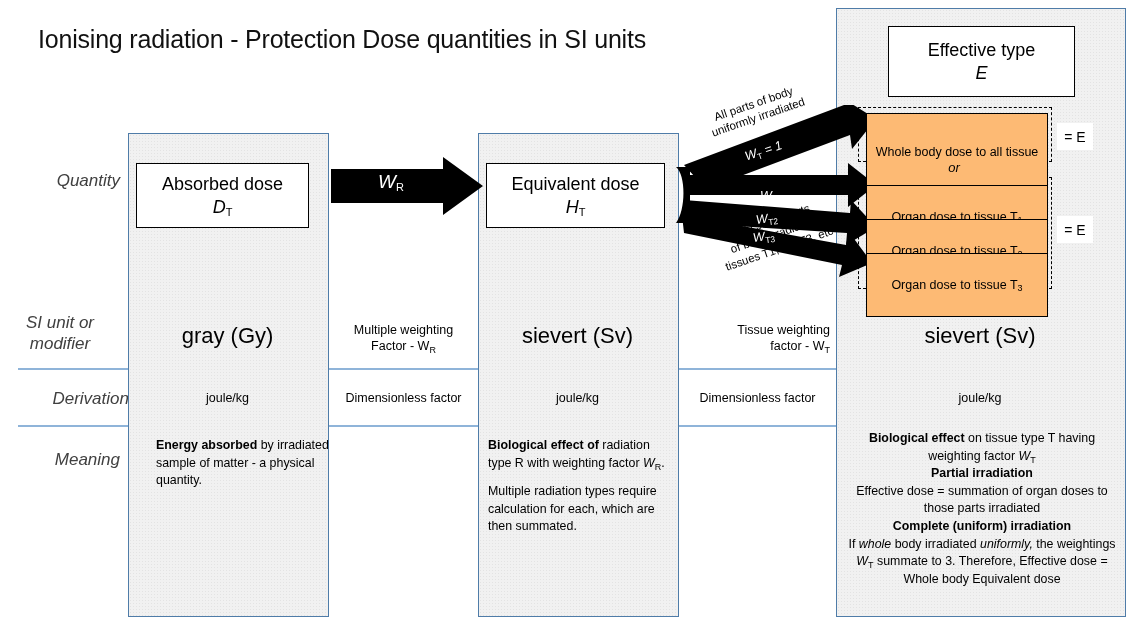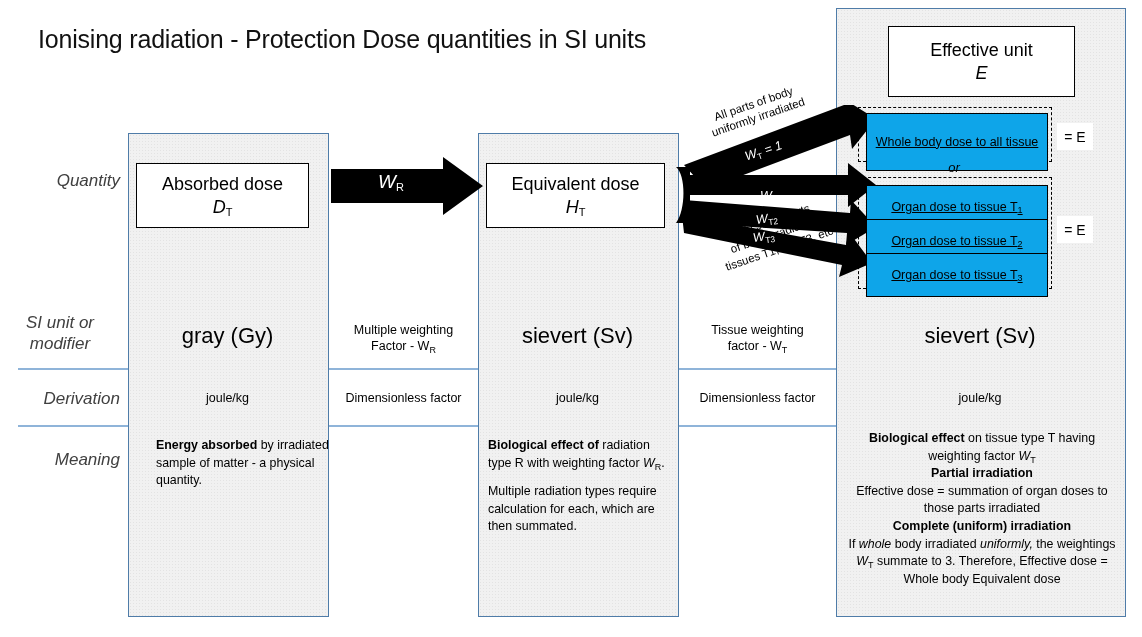--- a/index.html
+++ b/index.html
@@ -18,21 +18,21 @@
   #div-1{top:368px;}
   #div-2{top:425px;}
 
   
   .rowlabel{
     position:absolute;font-style:italic;font-size:17px;color:#404040;
     text-align:right;line-height:1.25;
   }
   #lbl-quantity{left:0px;top:170px;width:120px;}
   #lbl-siunit{left:0px;top:312px;width:120px;text-align:center;}
-  #lbl-derivation{left:0px;top:388px;width:120px;}
+  #lbl-derivation{left:9px;top:388px;width:120px;}
   #lbl-meaning{left:0px;top:449px;width:120px;}
 
   
   .panel{position:absolute;background:#eeeeee;border:1px solid #4f7ca8;
          background-image:radial-gradient(#e3e3e3 1px, #f1f1f1 1px);
          background-size:3px 3px;}
   #panel-left{left:128px;top:133px;width:199px;height:482px;}
   #panel-mid{left:478px;top:133px;width:199px;height:482px;}
   #panel-right{left:836px;top:8px;width:288px;height:607px;}
 
@@ -44,23 +44,23 @@
   #box-equivalent{left:486px;top:163px;width:177px;height:63px;}
   #box-effective{left:888px;top:26px;width:185px;height:69px;}
   .qbox .sym{font-style:italic;font-size:18px;}
   .qbox .sym sub{font-style:normal;font-size:11px;vertical-align:baseline;position:relative;top:3px;}
 
   
   .dashgroup{position:absolute;border:1.6px dashed #000;}
   #dash-whole{left:858px;top:107px;width:192px;height:53px;}
   #dash-organs{left:858px;top:177px;width:192px;height:110px;}
 
-  .dbox{position:absolute;background:#0ea5e9;border:1.4px solid #000;
+  .dbox{position:absolute;background:#fdba74;border:1.4px solid #000;
         display:flex;align-items:center;justify-content:center;
-        font-size:12.5px;text-align:center;line-height:1.2;padding:8px 3px;text-decoration:underline;}
+        font-size:12.5px;text-align:center;line-height:1.2;padding:18px 3px;}
   #box-whole{left:866px;top:113px;width:174px;height:40px;}
   #box-t1{left:866px;top:185px;width:174px;height:26px;}
   #box-t2{left:866px;top:219px;width:174px;height:26px;}
   #box-t3{left:866px;top:253px;width:174px;height:26px;}
   .dbox sub{font-size:9px;vertical-align:baseline;position:relative;top:3px;}
 
   #or-label{position:absolute;left:858px;top:160px;width:192px;
             text-align:center;font-style:italic;font-size:13px;}
 
   
@@ -94,21 +94,21 @@
   
   .cell{position:absolute;text-align:center;line-height:1.3;}
   .si-big{font-size:22px;}
   .si-small{font-size:12.5px;}
   .si-small i{font-style:italic;}
   .si-small sub{font-size:9px;vertical-align:baseline;position:relative;top:3px;}
 
   #si-gray{left:128px;top:322px;width:199px;}
   #si-rwf{left:335px;top:322px;width:137px;}
   #si-siev{left:478px;top:322px;width:199px;}
-  #si-twf{left:685px;top:322px;width:145px;}
+  #si-twf{left:685px;top:322px;width:145px;text-align:right;}
   #si-siev2{left:836px;top:322px;width:288px;}
 
   
   .dv{position:absolute;text-align:center;font-size:12.5px;top:391px;}
   #dv-1{left:128px;width:199px;}
   #dv-2{left:335px;width:137px;}
   #dv-3{left:478px;width:199px;}
   #dv-4{left:685px;width:145px;}
   #dv-5{left:836px;width:288px;}
 
@@ -146,21 +146,21 @@
   <span>Absorbed dose</span>
   <span class="sym"><span>D</span><sub>T</sub></span>
 </div>
 
 <div class="qbox" id="box-equivalent">
   <span>Equivalent dose</span>
   <span class="sym"><span>H</span><sub>T</sub></span>
 </div>
 
 <div class="qbox" id="box-effective">
-  <span>Effective unit</span>
+  <span>Effective type</span>
   <span class="sym"><span>E</span></span>
 </div>
 
 <div id="arrow-wr">
   <svg width="152" height="58" viewBox="0 0 152 58">
     <path d="M0,12 L112,12 L112,0 L152,29 L112,58 L112,46 L0,46 Z" fill="#000000"></path>
   </svg>
   <span class="lbl"><span>W</span><sub>R</sub></span>
 </div>
 

